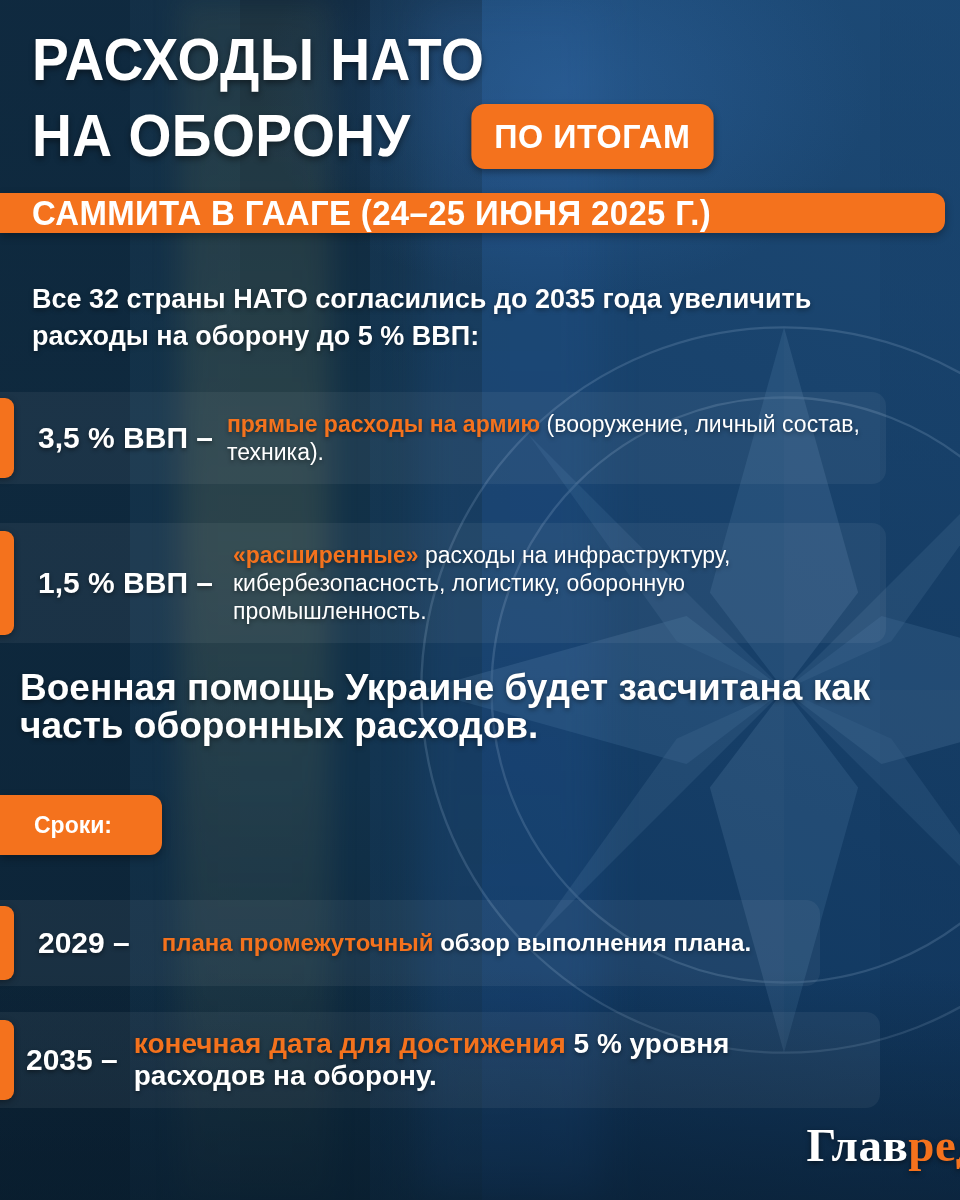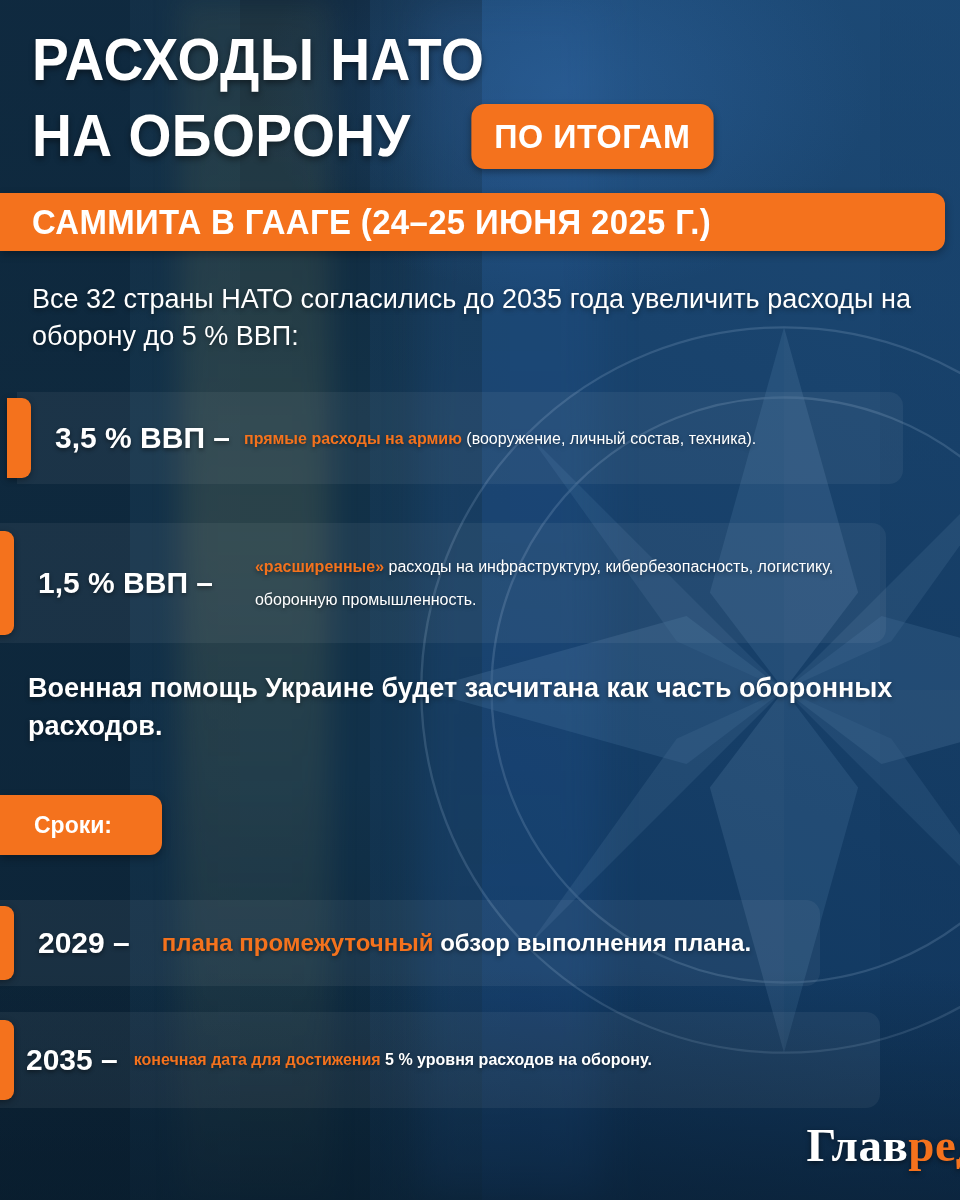--- a/index.html
+++ b/index.html
@@ -94,36 +94,36 @@
     line-height:1;
     padding:15px 24px 16px 24px;
     border-radius:14px;
     letter-spacing:.6px;
     margin-left:22px;
     transform:scaleX(.95);
     box-shadow:0 3px 8px rgba(0,0,0,.35);
     white-space:nowrap;
   }
   .bar-summit{
-    position:absolute;left:0;top:193px;width:945px;height:58px;
+    position:absolute;left:0;top:193px;width:945px;height:40px;
     background:#f4721d;
     border-radius:0 12px 12px 0;
     box-shadow:0 3px 9px rgba(0,0,0,.32);
-    display:flex;align-items:center;
+    display:flex;align-items:flex-end;
   }
   .bar-summit span{
     color:#ffffff;font-weight:bold;font-size:35px;letter-spacing:.4px;
     margin-left:32px;transform:scaleX(.94);transform-origin:left center;
     white-space:nowrap;
   }
 
   
   .intro{
     position:absolute;left:32px;top:281px;width:880px;
-    color:#ffffff;font-weight:normal;font-size:27px;line-height:37px;
+    color:#ffffff;font-weight:bold;font-size:27px;line-height:37px;
     text-shadow:0 2px 5px rgba(0,0,0,.4);
   }
 
   
   .card{position:absolute;}
   .card-bg{
     position:absolute;left:0;top:0;height:100%;
     background:rgba(255,255,255,.055);
     border-radius:0 14px 14px 0;
   }
@@ -131,45 +131,45 @@
     position:absolute;left:-10px;width:24px;
     background:#f4721d;border-radius:0 9px 9px 0;
     box-shadow:0 2px 6px rgba(0,0,0,.35);
   }
   .card-inner{position:absolute;display:flex;align-items:center;}
   .card-key{
     color:#ffffff;font-weight:bold;font-size:30px;white-space:nowrap;
     text-shadow:0 2px 4px rgba(0,0,0,.45);
   }
   .card-text{
-    color:#ffffff;font-size:16px;line-height:33px;font-weight:500;
+    color:#ffffff;font-size:23px;line-height:28px;font-weight:500;
     text-shadow:0 2px 4px rgba(0,0,0,.4);
   }
   .hl{color:#f4721d;font-weight:bold;}
 
   
-  #card1{left:17px;top:392px;width:886px;height:92px;}
+  #card1{left:0;top:392px;width:886px;height:92px;}
   #card1 .card-bg{width:886px;}
   #card1 .card-accent{top:6px;height:80px;}
   #card1 .card-inner{left:38px;top:0;height:92px;width:840px;}
   #card1 .card-key{margin-right:14px;}
   #card1 .card-text{max-width:660px;}
 
   
   #card2{left:0;top:523px;width:886px;height:120px;}
   #card2 .card-bg{width:886px;}
   #card2 .card-accent{top:8px;height:104px;}
   #card2 .card-inner{left:38px;top:0;height:120px;width:845px;}
   #card2 .card-key{margin-right:20px;}
-  #card2 .card-text{max-width:640px;margin-left:22px;}
+  #card2 .card-text{max-width:640px;}
 
   
   .statement{
-    position:absolute;left:28px;top:669px;width:880px;
-    color:#ffffff;font-weight:bold;font-size:27px;line-height:38px;
+    position:absolute;left:20px;top:669px;width:880px;
+    color:#ffffff;font-weight:bold;font-size:37px;line-height:38px;
     text-shadow:0 2px 5px rgba(0,0,0,.4);
   }
 
   
   .badge-srоki{
     position:absolute;left:0;top:795px;width:162px;height:60px;
     background:#f4721d;border-radius:0 12px 12px 0;
     box-shadow:0 3px 8px rgba(0,0,0,.32);
     display:flex;align-items:center;
   }
@@ -183,21 +183,21 @@
   #card3 .card-accent{top:6px;height:74px;}
   #card3 .card-inner{left:38px;top:0;height:86px;width:780px;}
   #card3 .card-key{margin-right:32px;}
 
   
   #card4{left:0;top:1012px;width:880px;height:96px;}
   #card4 .card-bg{width:880px;}
   #card4 .card-accent{top:8px;height:80px;}
   #card4 .card-inner{left:26px;top:0;height:96px;width:840px;}
   #card4 .card-key{margin-right:16px;}
-  #card4 .card-text{font-weight:bold;font-size:16px;line-height:32px;max-width:680px;}
+  #card4 .card-text{font-weight:bold;font-size:28px;line-height:32px;max-width:680px;}
   #card3 .card-text{font-weight:bold;font-size:24px;line-height:32px;}
 
   
   .logo{
     position:absolute;right:24px;bottom:28px;
     font-family:"Liberation Serif","DejaVu Serif",serif;
     font-weight:bold;font-size:47px;letter-spacing:.5px;
     text-shadow:0 2px 5px rgba(0,0,0,.5);
   }
   .logo .w{color:#ffffff;}

